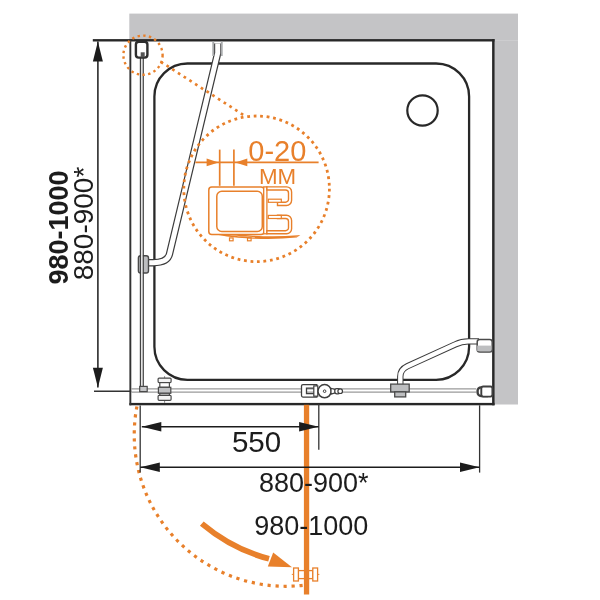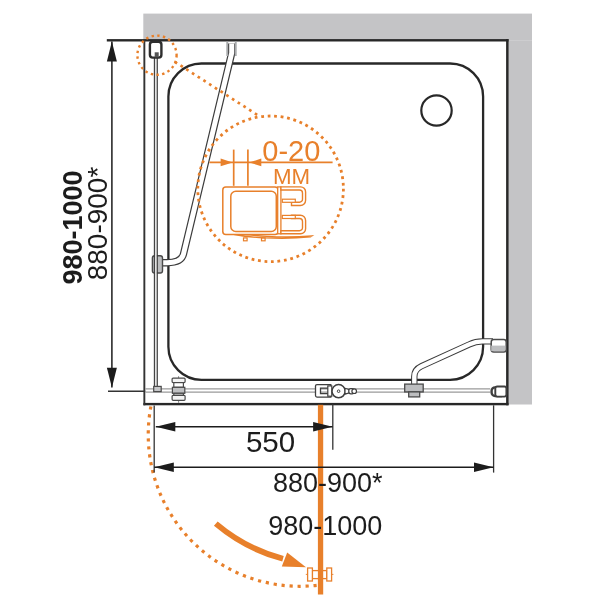--- a/index.html
+++ b/index.html
@@ -1,16 +1,16 @@
 <!DOCTYPE html>
 <html><head>
 <meta charset="utf-8">
 <style>
 html,body{margin:0;padding:0;background:#fff;}
-#stage{position:relative;width:518px;height:600px;overflow:hidden;background:#fff;margin-left:14px;}
+#stage{position:relative;width:518px;height:600px;overflow:hidden;background:#fff;}
 text{font-family:"Liberation Sans", sans-serif;}
 </style>
 </head>
 <body>
 <div id="stage">
 <svg width="600" height="600" viewBox="0 0 600 600" xmlns="http://www.w3.org/2000/svg">
 
 <g>
         <rect x="0" y="0" width="600" height="600" fill="#ffffff"></rect>
       </g>

